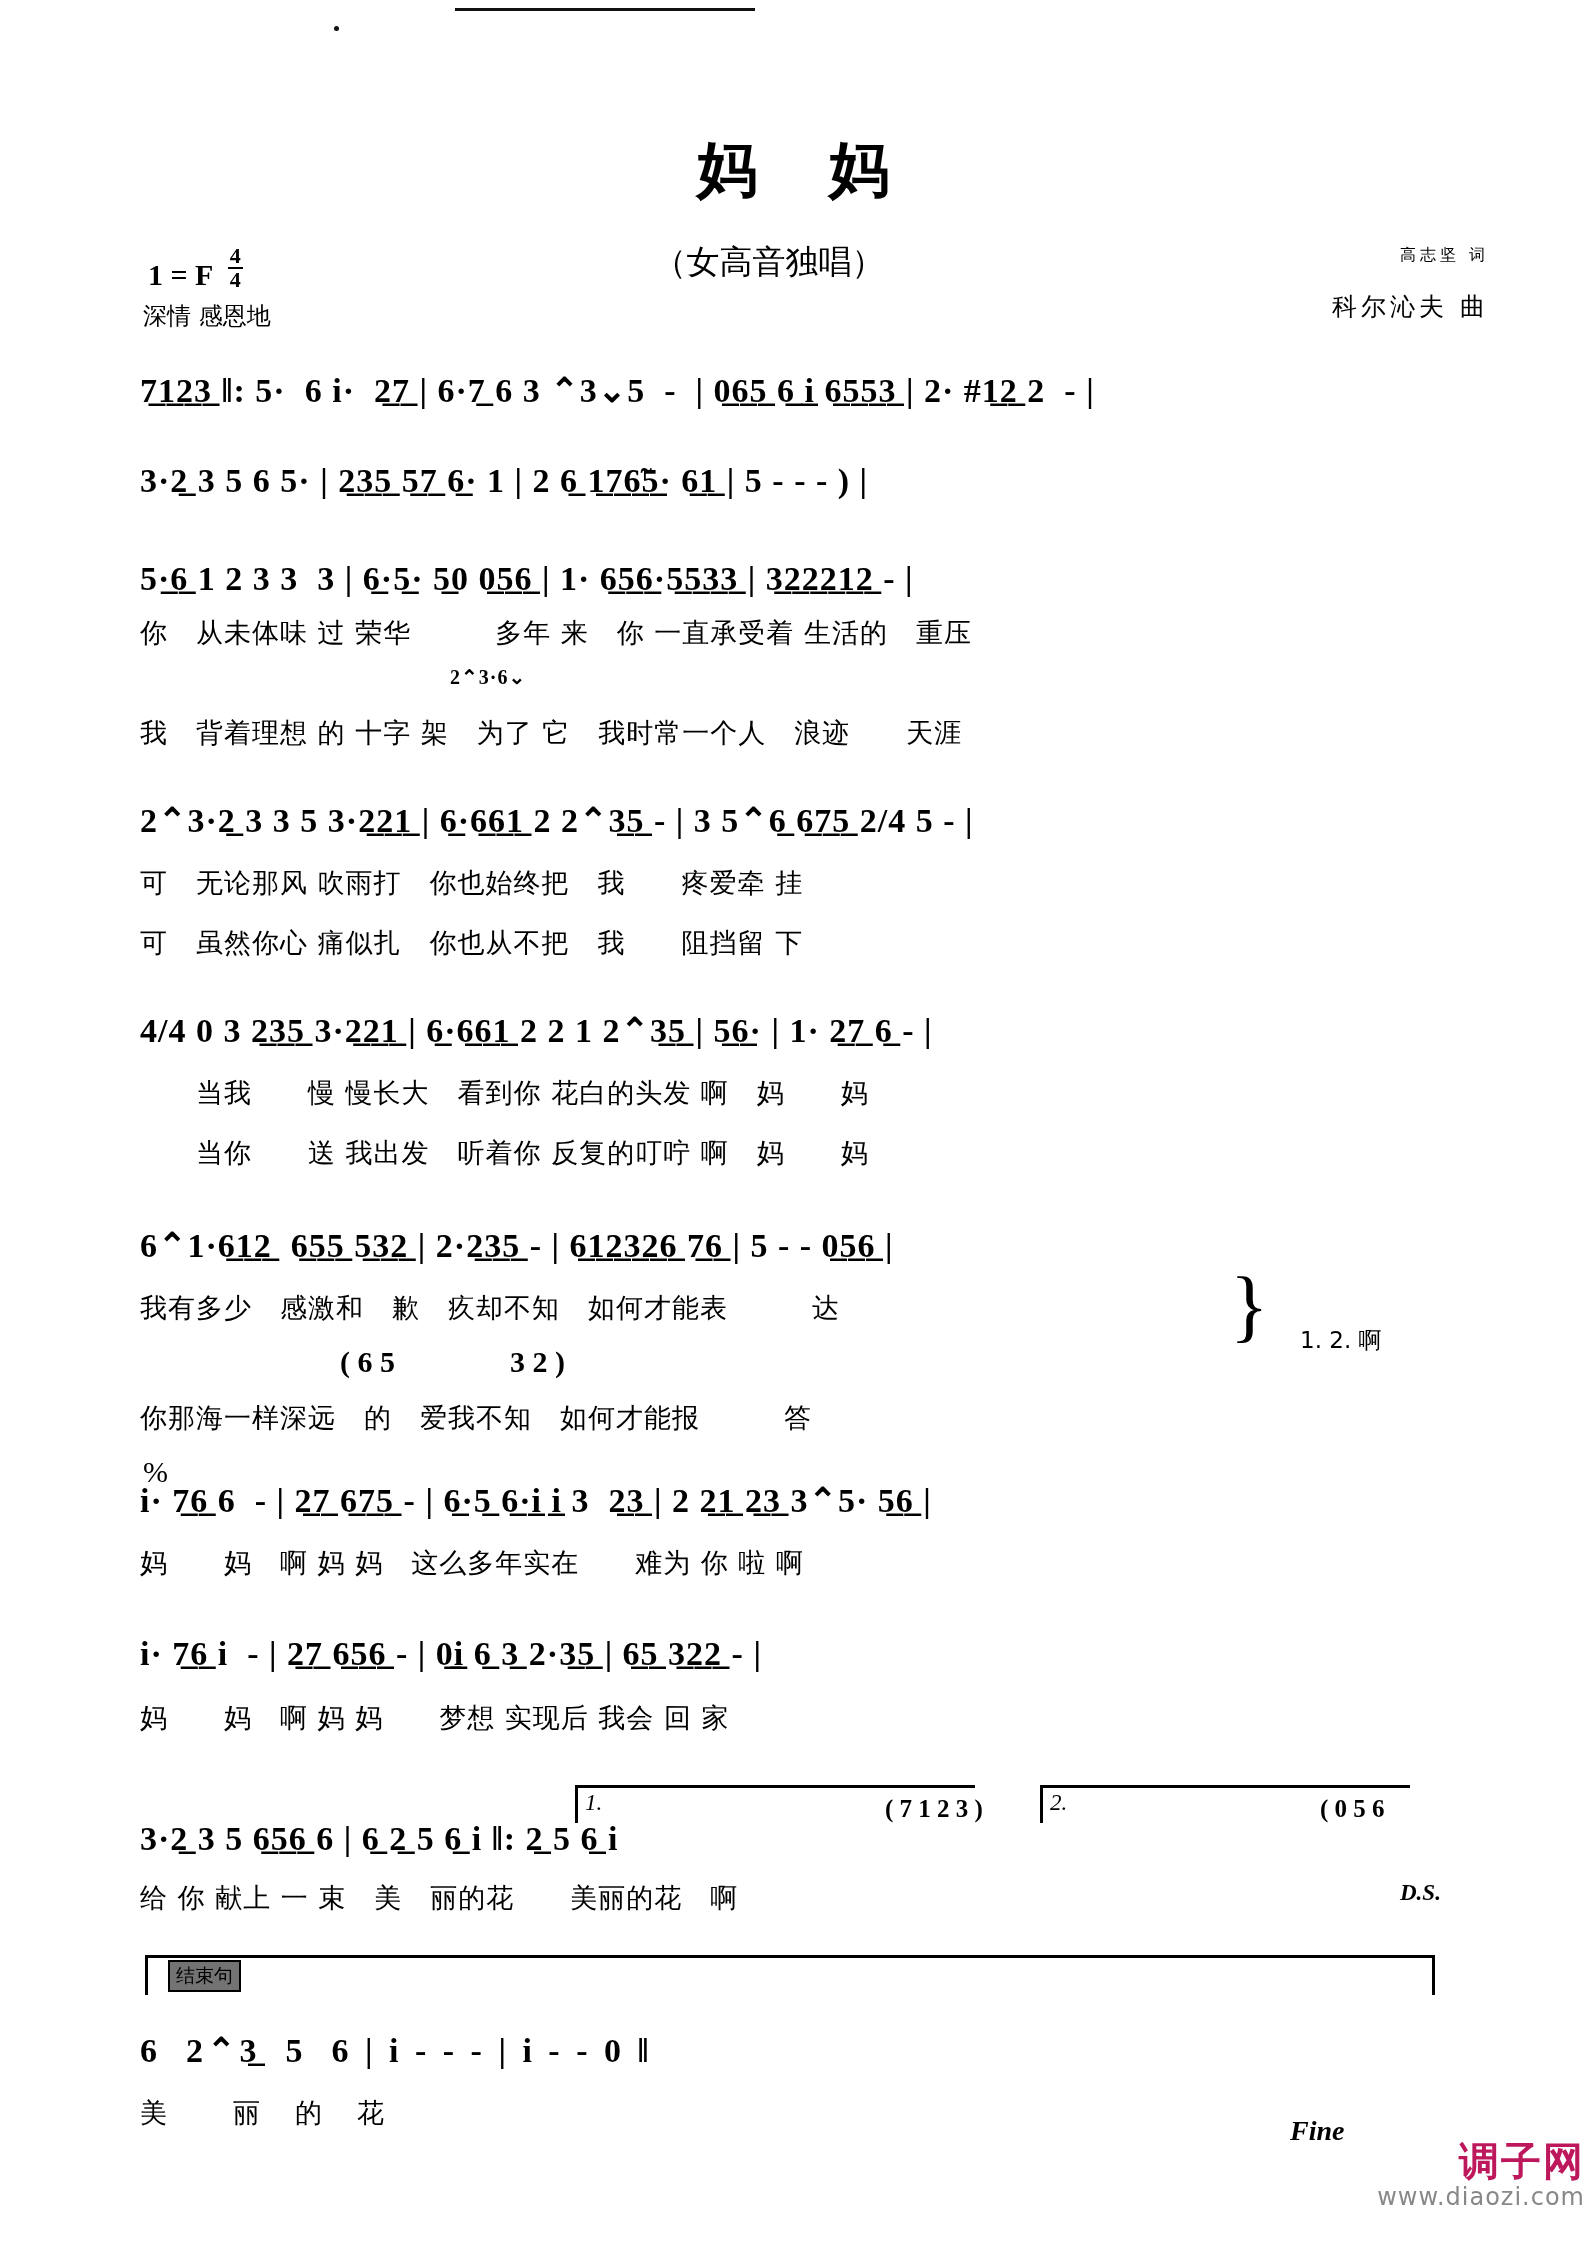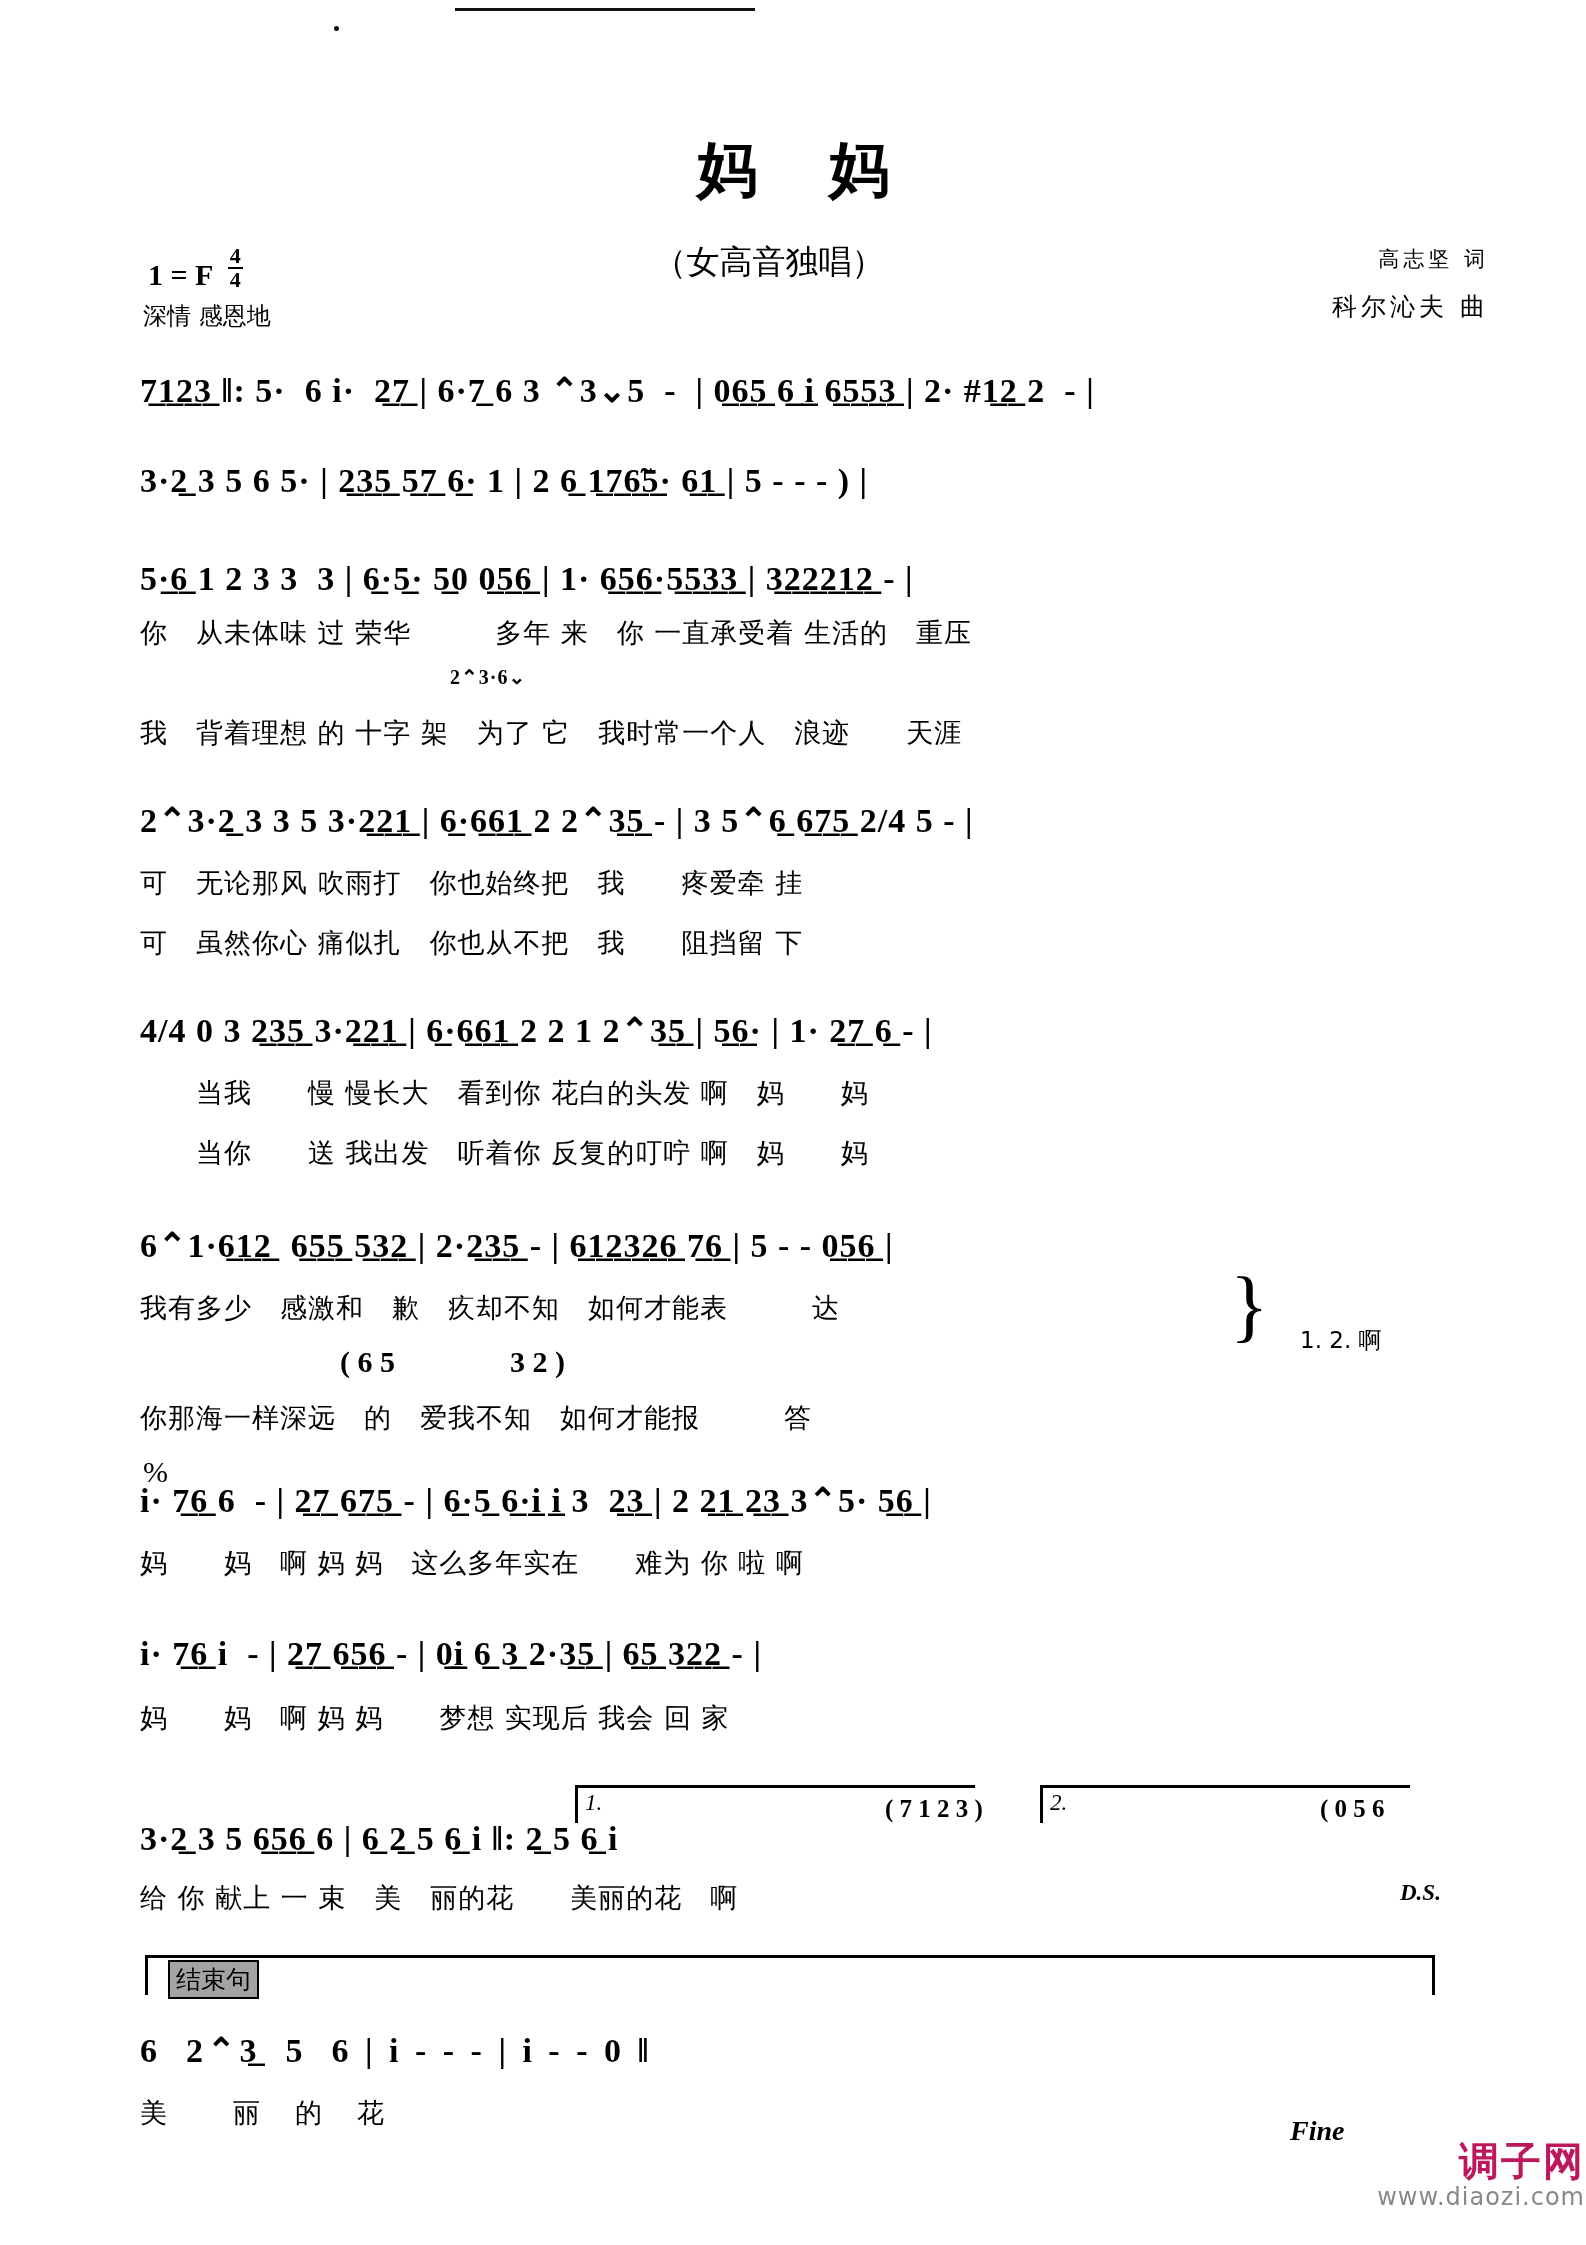--- a/index.html
+++ b/index.html
@@ -42,21 +42,21 @@
   .keysig .frac{
     display:inline-block;vertical-align:-2px;margin-left:8px;text-align:center;line-height:1.0;
     font-size:22px;
   }
   .keysig .frac span{display:block;}
   .keysig .frac .num{border-bottom:2px solid #000;padding:0 2px;}
   .mood{
     position:absolute;top:300px;left:143px;font-size:24px;font-family:"DejaVu Sans", sans-serif;
   }
   .credit1{
-    position:absolute;top:245px;right:132px;font-size:21px;letter-spacing:4px;
+    position:absolute;top:245px;right:132px;font-size:16px;letter-spacing:4px;
     font-family:"DejaVu Sans", sans-serif;
     text-align:right;
   }
   .credit2{
     position:absolute;top:290px;right:132px;font-size:25px;letter-spacing:4px;
     font-family:"DejaVu Sans", sans-serif;
   }
 
   
   .row{
@@ -80,22 +80,22 @@
     letter-spacing:1px;
     color:#000;
   }
   .small{font-size:20px;}
 
   
   .finebox{
     position:absolute;font-style:italic;font-weight:bold;font-size:28px;
   }
   .endbox{
-    position:absolute;border:2px solid #000;padding:1px 6px;font-size:25px;
-    font-family:"DejaVu Sans", sans-serif;background:#a3a3a3;
+    position:absolute;border:2px solid #000;padding:1px 6px;font-size:19px;
+    font-family:"DejaVu Sans", sans-serif;background:#737373;
   }
   .hline{position:absolute;background:#000;height:3px;}
   .vline{position:absolute;background:#000;width:3px;}
 
   
   .wm{
     position:absolute;right:36px;bottom:34px;text-align:right;
     font-family:"DejaVu Sans", sans-serif;
   }
   .wm .cn{

